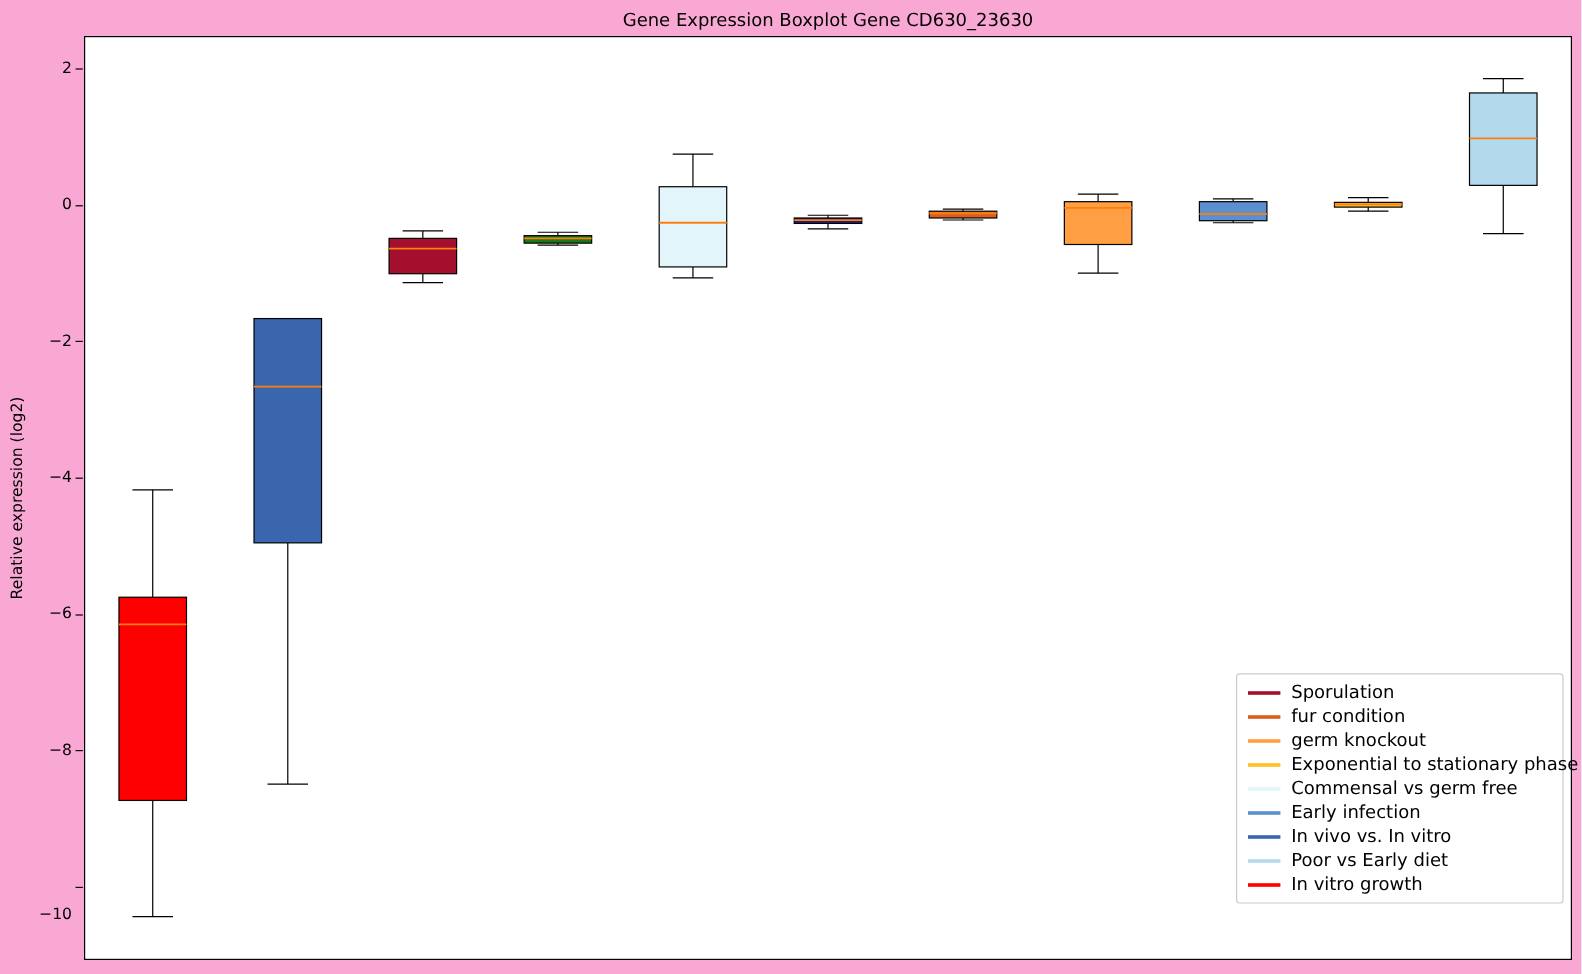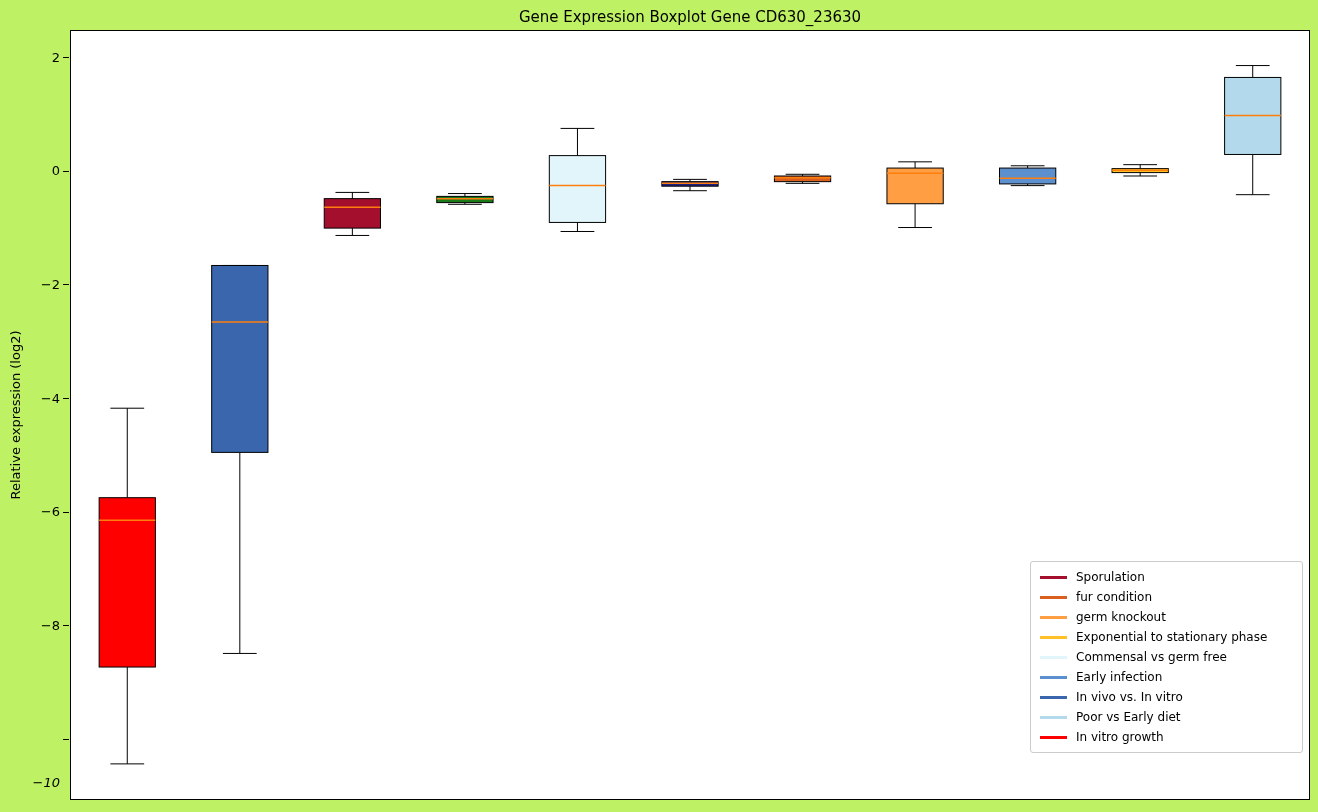--- a/index.html
+++ b/index.html
@@ -1,31 +1,31 @@
 <!DOCTYPE html>
 <html><head>
 <meta charset="utf-8">
 <style>
   html,body{margin:0;padding:0;background:#ffffff;}
-  .figure{position:relative;width:1318px;height:812px;background:#bef264;
+  .figure{position:relative;width:1318px;height:812px;background:#f9a8d4;
           font-family:"DejaVu Sans","Liberation Sans",sans-serif;color:#000;overflow:hidden;}
   .chart-title{position:absolute;left:70px;top:8px;width:1240px;text-align:center;
                font-size:15px;line-height:18px;}
   .ylabel{position:absolute;left:15px;top:415px;transform:translate(-50%,-50%) rotate(-90deg);
           transform-origin:center center;font-size:13px;white-space:nowrap;}
   .axes{position:absolute;left:70px;top:30px;width:1240px;height:770px;
         border:1px solid #000;box-sizing:border-box;background:#fff;}
   .axes svg{display:block;width:1238px;height:768px;}
   .ytick-label{position:absolute;width:42px;text-align:right;font-size:13px;line-height:18px;}
   .ytick-mark{position:absolute;width:6px;height:0;border-top:1px solid #000;}
   .legend{position:absolute;left:1030px;top:561px;width:273px;box-sizing:border-box;
           background:#fff;border:1px solid #cccccc;border-radius:3px;padding:5px 9px;}
   .legend-item{display:flex;align-items:center;height:20px;}
   .legend-swatch{display:inline-block;width:27px;height:3px;margin-right:9px;flex:0 0 auto;}
-  .legend-label{font-size:12px;white-space:nowrap;}
+  .legend-label{font-size:15px;white-space:nowrap;}
 </style>
 </head>
 <body>
 
 <div class="figure">
   <div class="chart-title">Gene Expression Boxplot Gene CD630_23630</div>
   <div class="ylabel">Relative expression (log2)</div>
 
   <div id="yaxis">
       <div class="ytick-mark" style="left: 63px; top: 57.3245px;"></div>
@@ -34,21 +34,21 @@
       <div class="ytick-label" style="left: 18px; top: 162.394px;">0</div>
       <div class="ytick-mark" style="left: 63px; top: 284.463px;"></div>
       <div class="ytick-label" style="left: 18px; top: 275.963px;">−2</div>
       <div class="ytick-mark" style="left: 63px; top: 398.032px;"></div>
       <div class="ytick-label" style="left: 18px; top: 389.532px;">−4</div>
       <div class="ytick-mark" style="left: 63px; top: 511.602px;"></div>
       <div class="ytick-label" style="left: 18px; top: 503.102px;">−6</div>
       <div class="ytick-mark" style="left: 63px; top: 625.171px;"></div>
       <div class="ytick-label" style="left: 18px; top: 616.671px;">−8</div>
       <div class="ytick-mark" style="left: 63px; top: 738.74px;"></div>
-      <div class="ytick-label" style="left: 18px; top: 774px; font-style: italic;">−10</div>
+      <div class="ytick-label" style="left: 18px; top: 754px;">−10</div>
     </div>
 
   <div class="axes">
     <svg id="plot-svg" viewBox="0 0 1240 770" preserveAspectRatio="none">
         <line x1="56.36363636363637" y1="467.905604719764" x2="56.36363636363637" y2="378.1858407079646" stroke="#000" stroke-width="1"></line>
         <line x1="56.36363636363637" y1="637.6917404129794" x2="56.36363636363637" y2="734.7935103244838" stroke="#000" stroke-width="1"></line>
         <line x1="39.45454545454545" y1="378.1858407079646" x2="73.27272727272728" y2="378.1858407079646" stroke="#000" stroke-width="1"></line>
         <line x1="39.45454545454545" y1="734.7935103244838" x2="73.27272727272728" y2="734.7935103244838" stroke="#000" stroke-width="1"></line>
         <rect x="28.181818181818183" y="467.905604719764" width="56.36363636363637" height="169.78613569321533" fill="#ff0000" stroke="#000000" stroke-width="1"></rect>
         <line x1="28.181818181818183" y1="490.61946902654864" x2="84.54545454545455" y2="490.61946902654864" stroke="#ff7f0e" stroke-width="1.5"></line>

